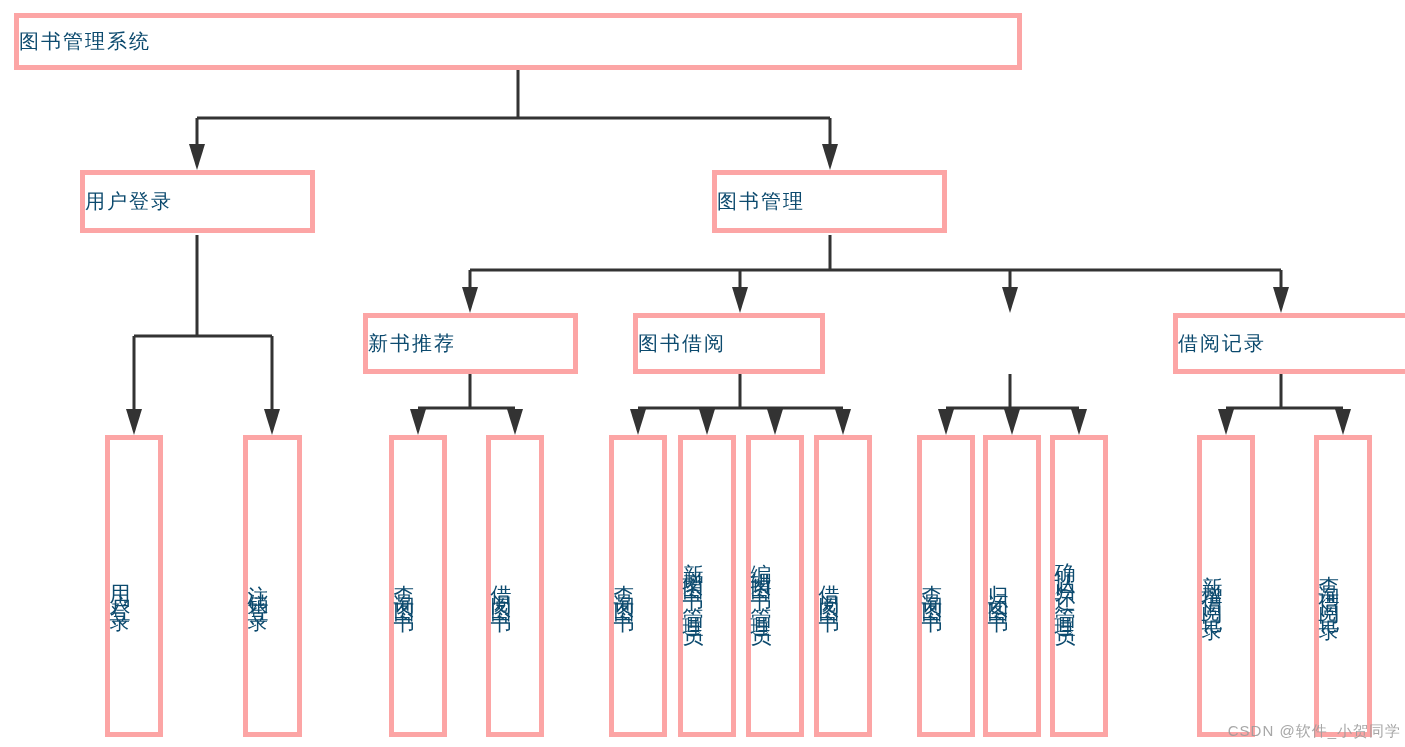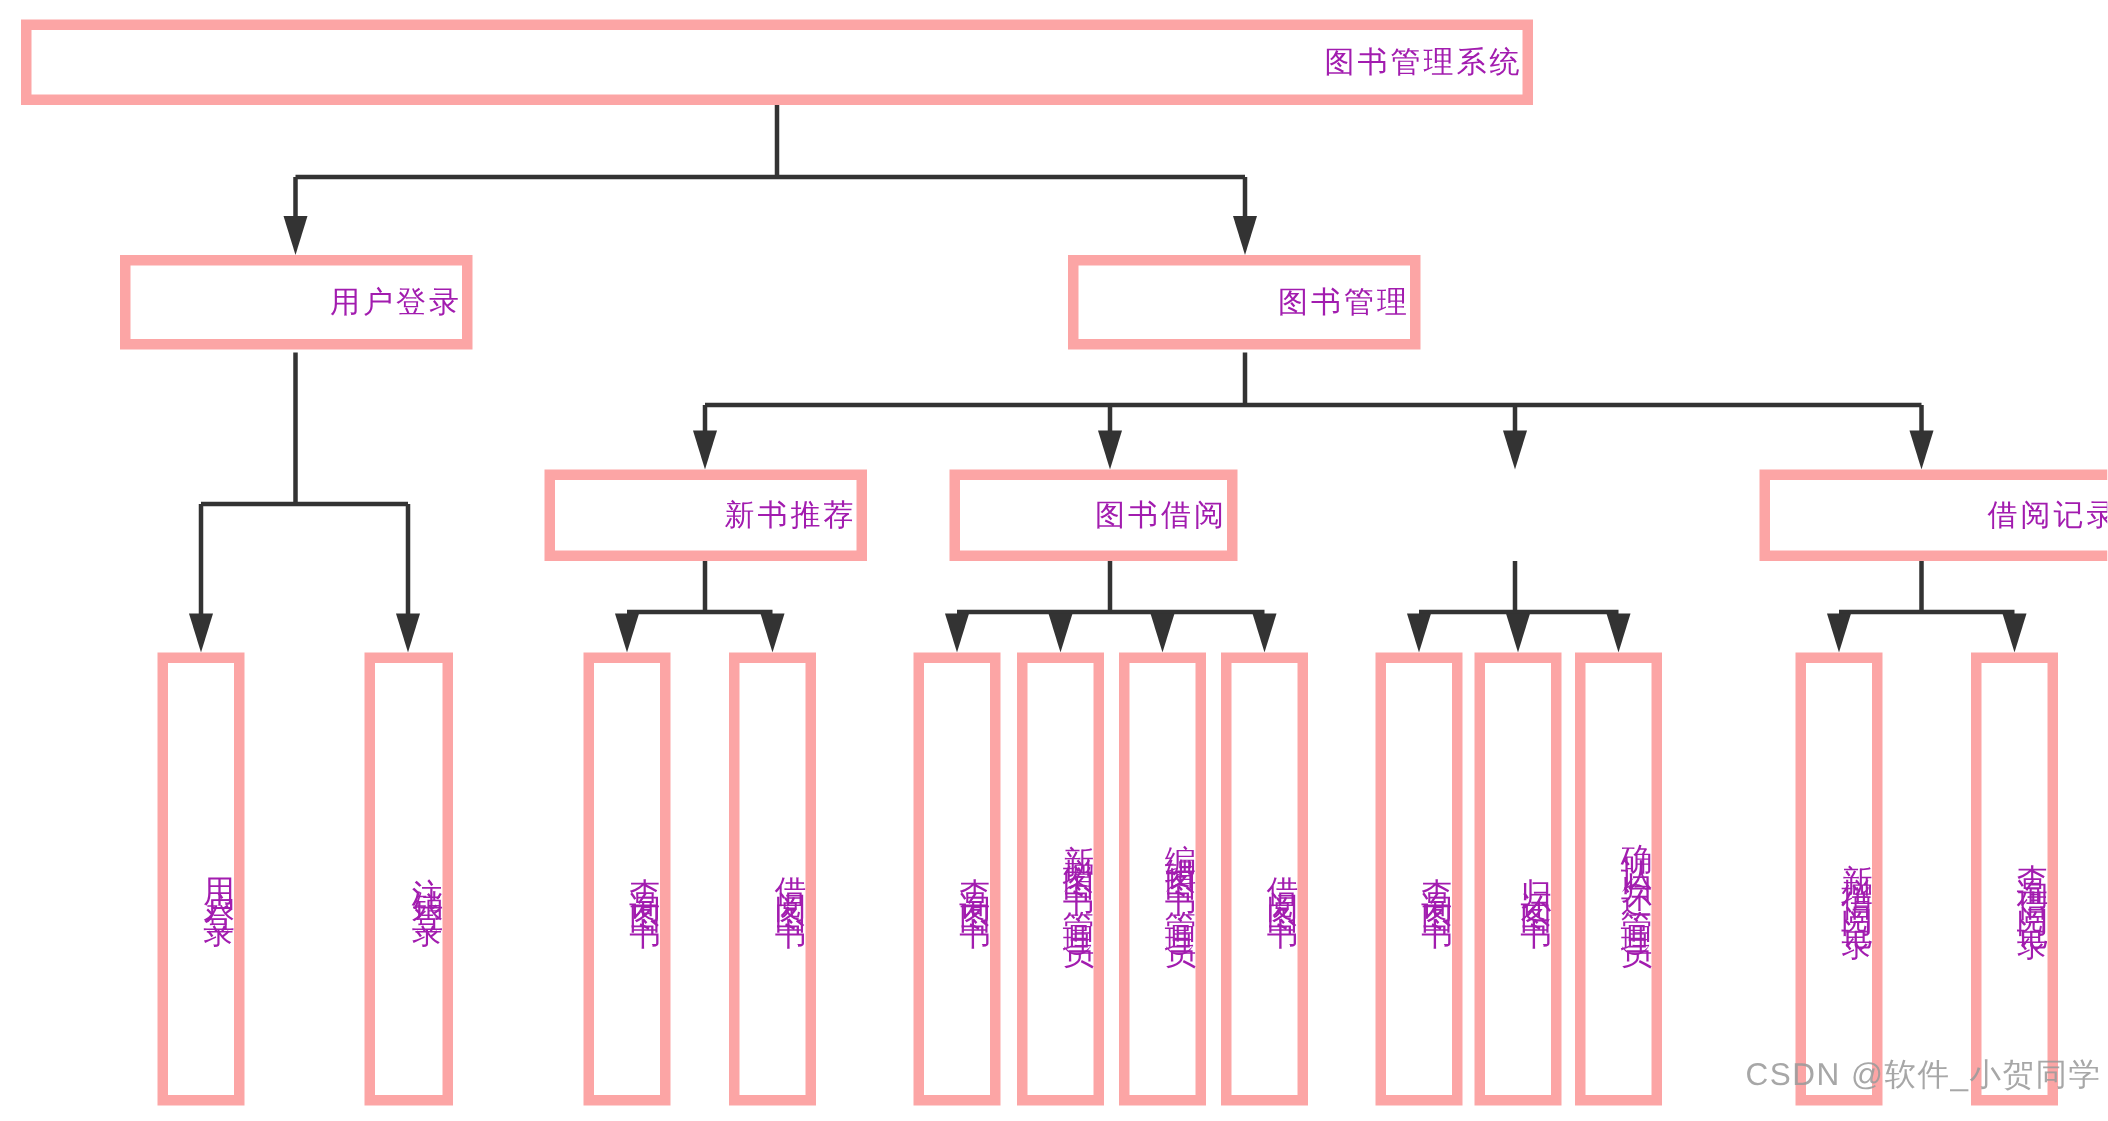--- a/index.html
+++ b/index.html
@@ -13,26 +13,26 @@
   }
   .connectors {
     position: absolute;
     left: 0; top: 0;
     width: 1405px; height: 747px;
     pointer-events: none;
   }
   .node {
     position: absolute;
     box-sizing: border-box;
-    border: 7px solid #fca5a5;
+    border: 5px solid #fca5a5;
     background: #ffffff;
     display: flex;
     align-items: center;
-    justify-content: flex-end;
-    color: #a21caf;
+    justify-content: flex-start;
+    color: #0c4a6e;
   }
   .node.h span {
     font-size: 20px;
     letter-spacing: 2px;
     white-space: nowrap;
   }
   .node.v {
     top: 435px;
     width: 58px;
     height: 302px;
@@ -40,22 +40,22 @@
   .node.v span {
     writing-mode: vertical-rl;
     text-orientation: mixed;
     font-size: 21px;
     line-height: 1;
     letter-spacing: 9px;
   }
   .watermark {
     position: absolute;
     right: 4px;
-    bottom: 17px;
-    font-size: 21px;
+    bottom: 6px;
+    font-size: 15px;
     letter-spacing: 1px;
     color: rgba(155, 155, 155, 0.88);
     z-index: 5;
     white-space: nowrap;
   }
 </style>
 </head>
 <body>
 
 <div class="canvas">

